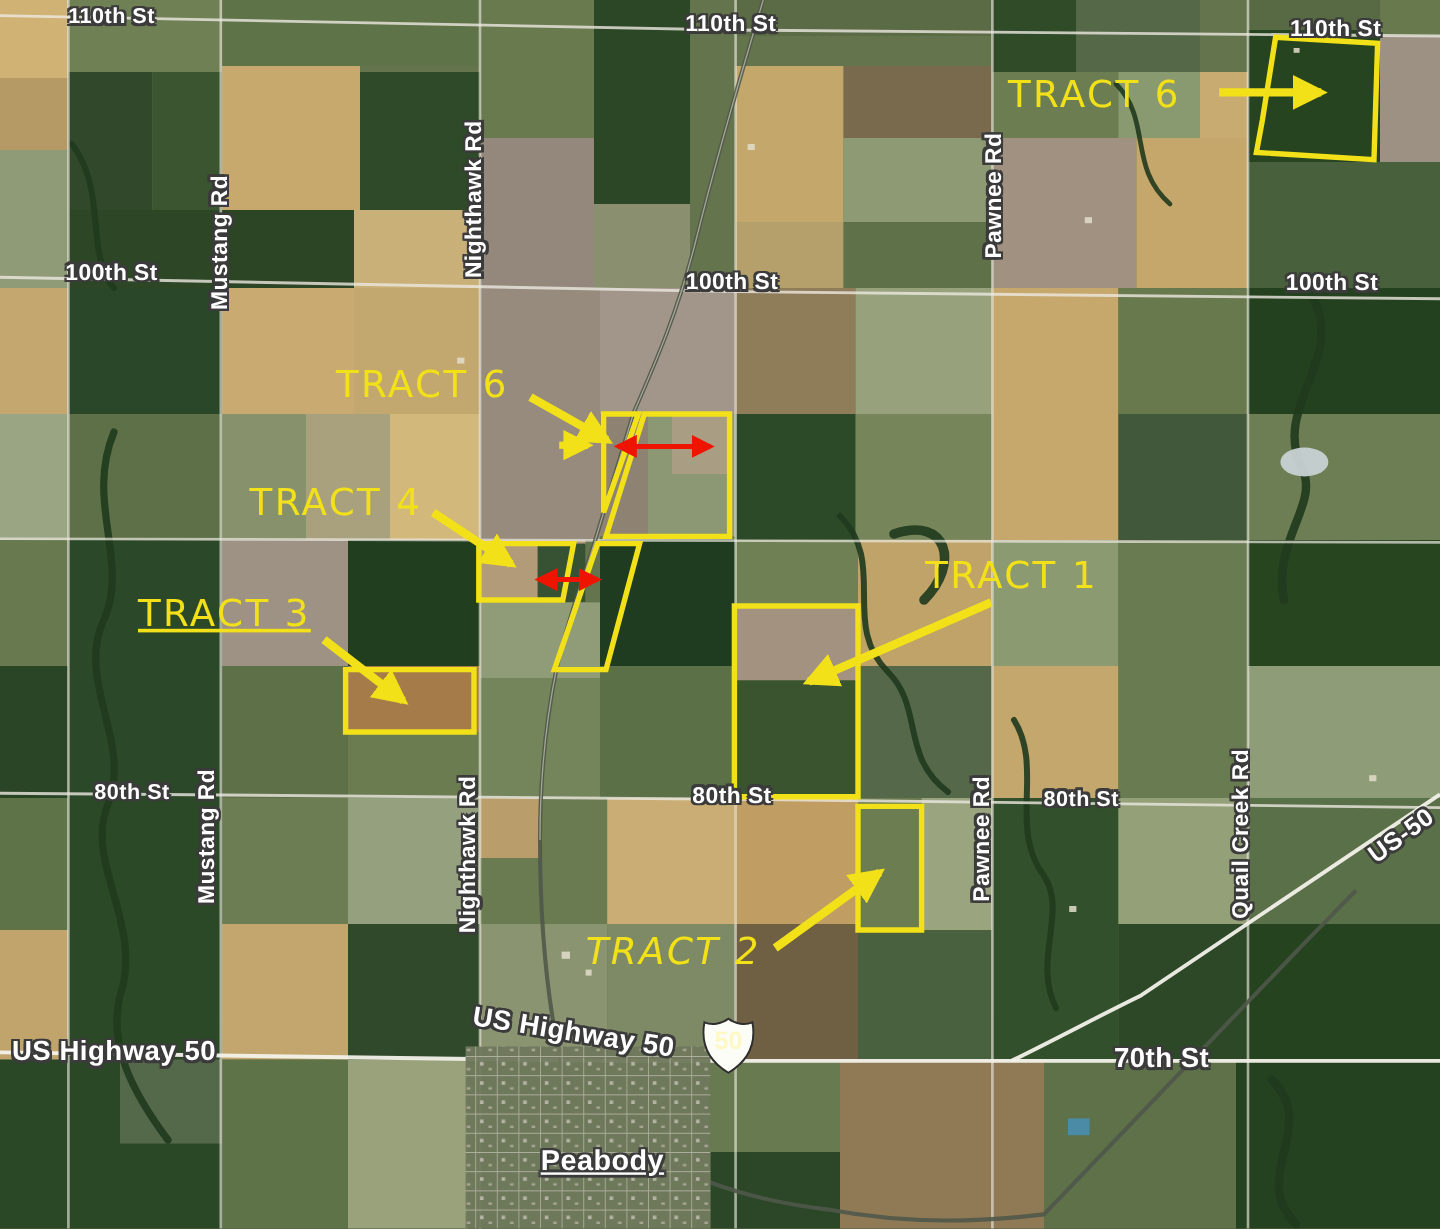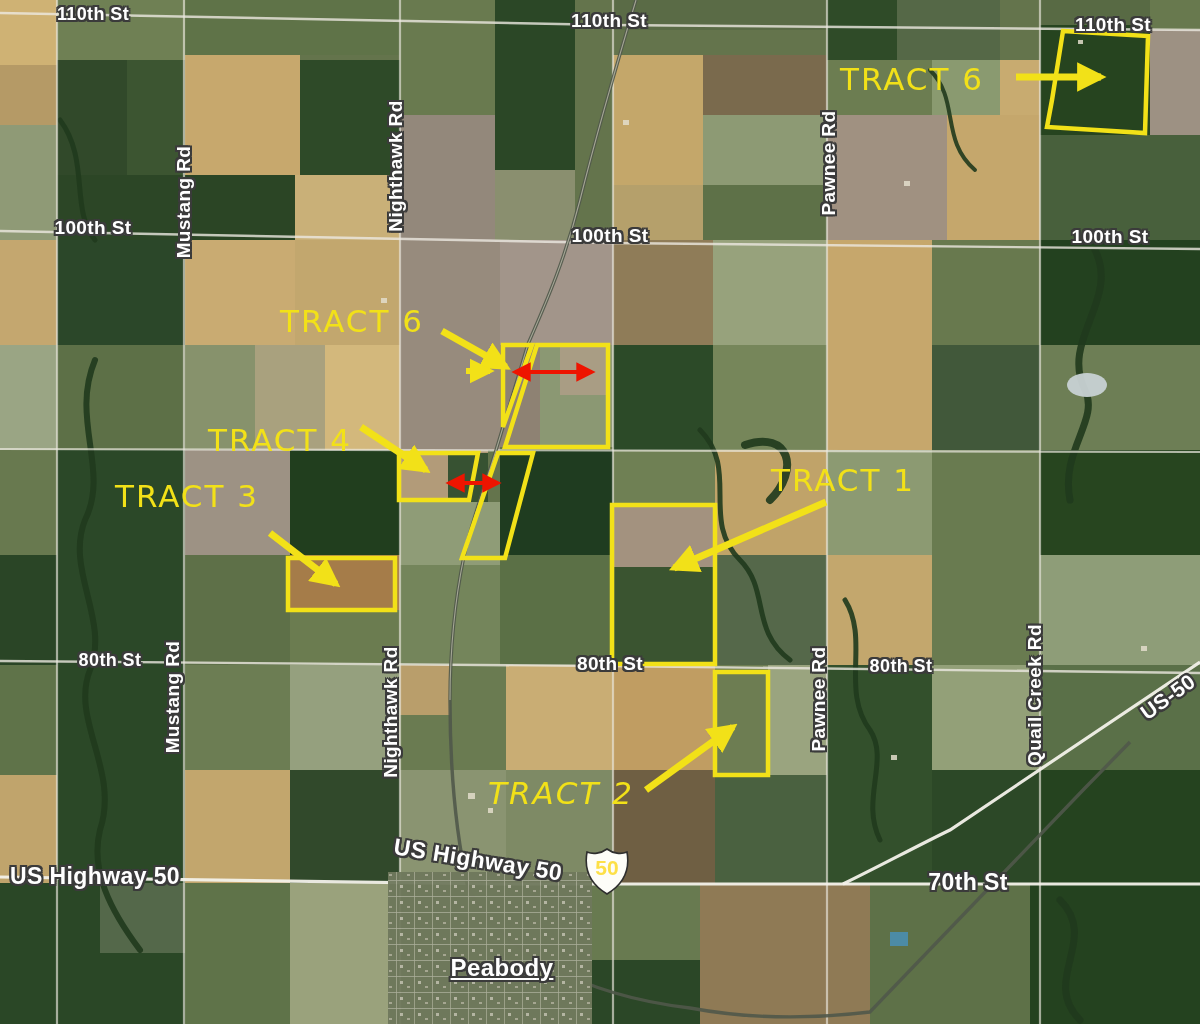--- a/index.html
+++ b/index.html
@@ -12,21 +12,21 @@
     text-shadow:-2px -2px 0 #3b3b3b,2px -2px 0 #3b3b3b,-2px 2px 0 #3b3b3b,2px 2px 0 #3b3b3b,
                 0 -2px 0 #3b3b3b,0 2px 0 #3b3b3b,-2px 0 0 #3b3b3b,2px 0 0 #3b3b3b;
   }
   .tract-label{
     position:absolute;color:var(--tract-yellow,#f2e118);
     font-family:"DejaVu Sans",sans-serif;font-size:31px;font-weight:400;
     letter-spacing:2px;white-space:nowrap;transform:translate(-50%,-50%);
   }
   .shield{position:absolute;left:585px;top:847px;width:44px;height:49px;}
   .shield span{position:absolute;left:0;top:9px;width:100%;text-align:center;
-    font-family:"Liberation Sans",sans-serif;font-weight:700;font-size:21px;color:#fde047;}
+    font-family:"Liberation Sans",sans-serif;font-weight:700;font-size:21px;color:#fef9c3;}
 </style>
 </head>
 <body>
 
 <div id="stage">
   <svg id="map-svg" viewBox="0 0 1200 1024">
     <defs>
       <marker id="ah-y" viewBox="0 0 8 8" refX="6.5" refY="4" markerWidth="4.2" markerHeight="4.2" orient="auto-start-reverse">
         <path d="M0,0 L8,4 L0,8 z" fill="#f2e118"></path>
       </marker>
@@ -252,18 +252,18 @@
       <div class="map-label" style="left: 391px; top: 712px; font-size: 19px; transform: translate(-50%, -50%) rotate(-90deg);">Nighthawk Rd</div>
       <div class="map-label" style="left: 829px; top: 163px; font-size: 19px; transform: translate(-50%, -50%) rotate(-90deg);">Pawnee Rd</div>
       <div class="map-label" style="left: 819px; top: 699px; font-size: 19px; transform: translate(-50%, -50%) rotate(-90deg);">Pawnee Rd</div>
       <div class="map-label" style="left: 1035px; top: 695px; font-size: 19px; transform: translate(-50%, -50%) rotate(-90deg);">Quail Creek Rd</div>
       <div class="map-label" style="left: 95px; top: 876px; font-size: 23px; transform: translate(-50%, -50%) rotate(0deg);">US Highway 50</div>
       <div class="map-label" style="left: 478px; top: 860px; font-size: 23px; transform: translate(-50%, -50%) rotate(9deg);">US Highway 50</div>
       <div class="map-label" style="left: 1168px; top: 697px; font-size: 21px; transform: translate(-50%, -50%) rotate(-36deg);">US-50</div>
       <div class="map-label" style="left: 502px; top: 968px; font-size: 24px; transform: translate(-50%, -50%) rotate(0deg); text-decoration: underline;">Peabody</div>
       <div class="tract-label" style="left: 843px; top: 480px;">TRACT 1</div>
       <div class="tract-label" style="left: 561px; top: 793px; font-style: italic;">TRACT 2</div>
-      <div class="tract-label" style="left: 187px; top: 496px;">TRACT 3</div>
-      <div class="tract-label" style="left: 280px; top: 419px; margin-top: 21px;">TRACT 4</div>
+      <div class="tract-label" style="left: 187px; top: 512px; text-decoration: underline;">TRACT 3</div>
+      <div class="tract-label" style="left: 280px; top: 419px;">TRACT 4</div>
       <div class="tract-label" style="left: 352px; top: 321px;">TRACT 6</div>
       <div class="tract-label" style="left: 912px; top: 79px; text-align: right;">TRACT 6</div>
     </div>
 </div>
 
 </body></html>

